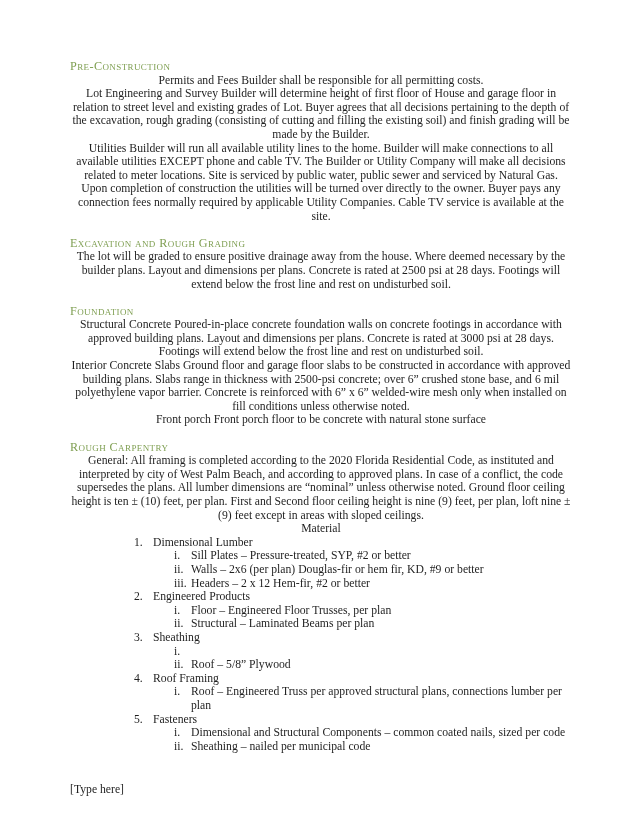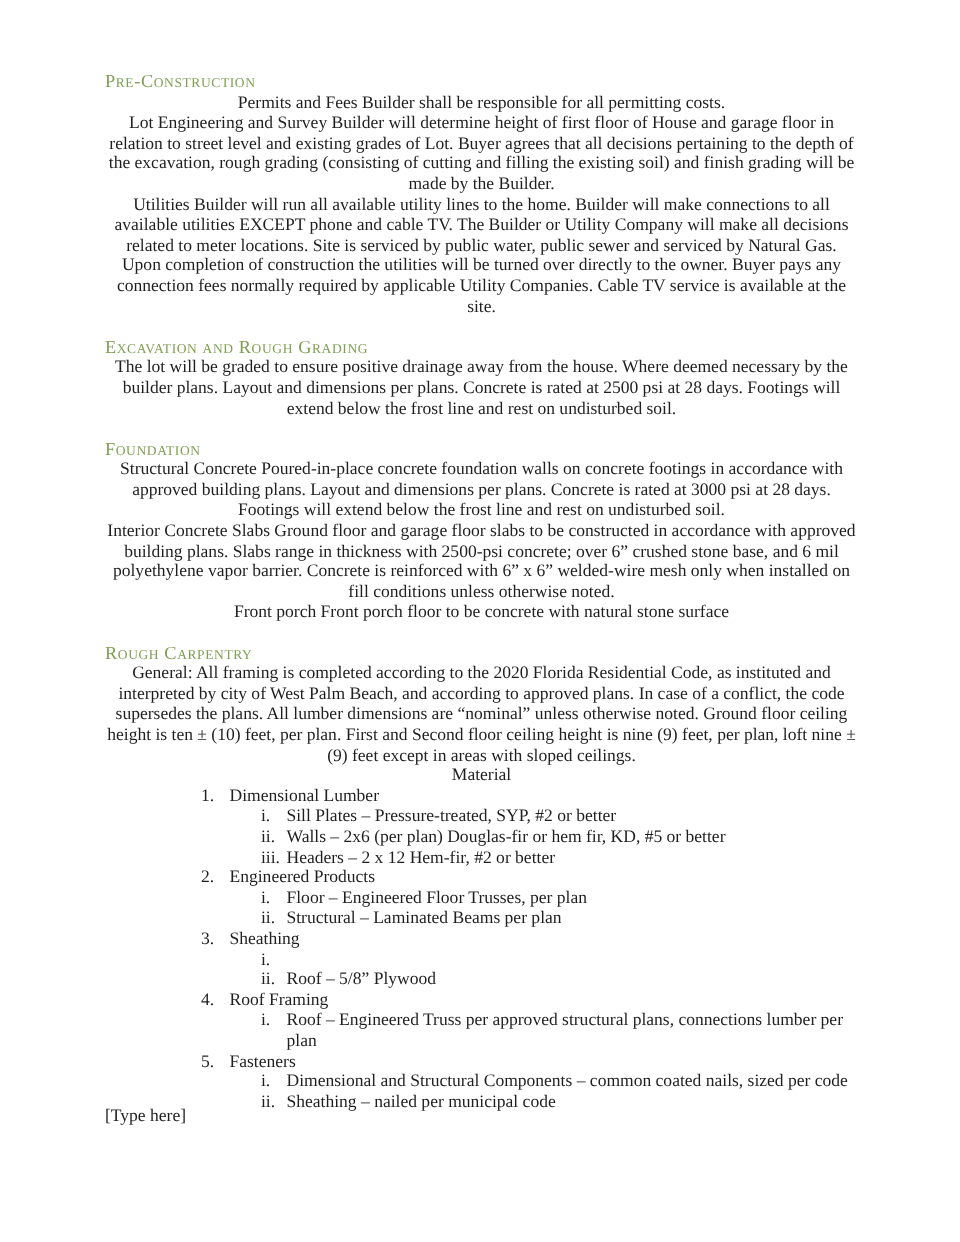--- a/index.html
+++ b/index.html
@@ -4,21 +4,21 @@
 <style>
   html,body { margin:0; padding:0; background:#ffffff; }
   .page {
     position: relative;
     width: 640px;
     height: 828px;
     background: #ffffff;
     font-family: "Liberation Serif", serif;
     color: #1f1f1f;
     box-sizing: border-box;
-    padding: 48px 68px 0 70px;
+    padding: 60px 68px 0 70px;
     overflow: hidden;
   }
   .body-text { font-size: 11.7px; line-height: 13.6px; }
   h2.sec-heading {
     font-size: 12.2px;
     line-height: 13.6px;
     font-weight: normal;
     font-variant: small-caps;
     letter-spacing: 0.4px;
     color: #7f9f52;
@@ -36,21 +36,21 @@
   .msub {
     display: flex;
     padding-left: 104px;
     margin: 0;
   }
   .msub .snum { display: inline-block; min-width: 17px; }
   .msub .stext { flex: 1; }
   .footer-placeholder {
     position: absolute;
     left: 70px;
-    top: 737px;
+    top: 783px;
     font-size: 11.7px;
     color: #1f1f1f;
     text-align: center;
   }
 </style>
 </head>
 <body>
 
 <div class="page body-text">
 
@@ -83,21 +83,21 @@
       <div class="mitem">
         <span class="mnum">1.</span>
         <span class="mlabel">Dimensional Lumber</span>
       </div>
       <div class="msub">
         <span class="snum">i.</span>
         <span class="stext">Sill Plates – Pressure-treated, SYP, #2 or better</span>
       </div>
       <div class="msub">
         <span class="snum">ii.</span>
-        <span class="stext">Walls – 2x6 (per plan) Douglas-fir or hem fir, KD, #5 or better</span>
+        <span class="stext">Walls – 2x6 (per plan) Douglas-fir or hem fir, KD, #9 or better</span>
       </div>
       <div class="msub">
         <span class="snum">iii.</span>
         <span class="stext">Headers – 2 x 12 Hem-fir, #2 or better</span>
       </div>
 
       <div class="mitem">
         <span class="mnum">2.</span>
         <span class="mlabel">Engineered Products</span>
       </div>

